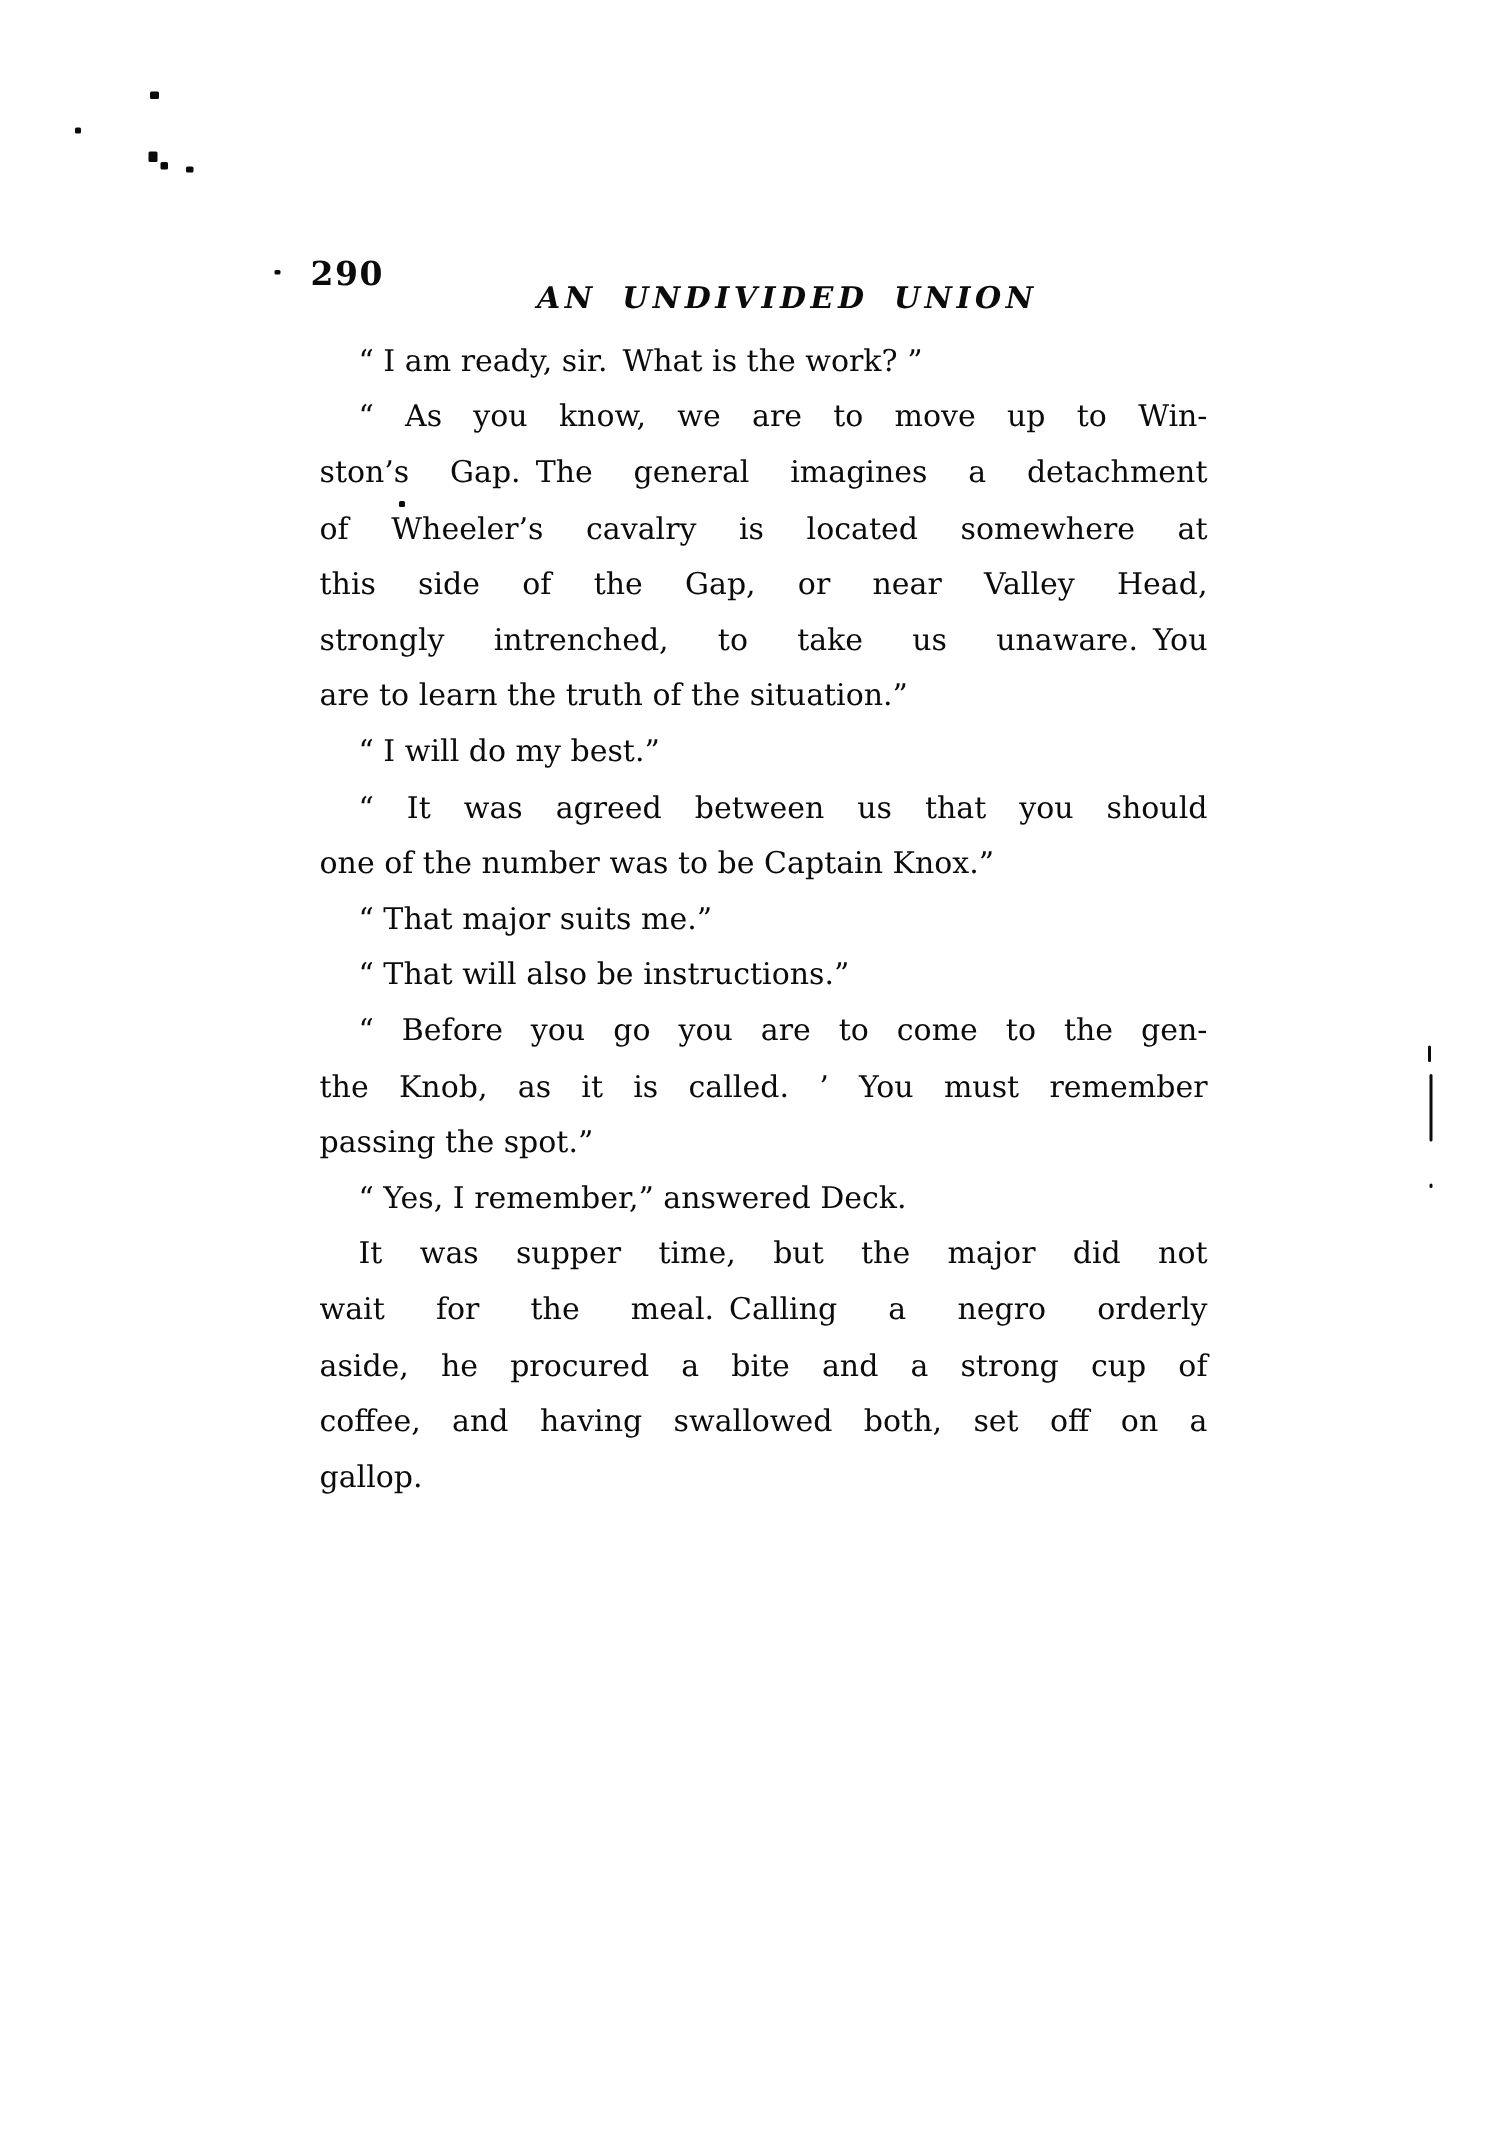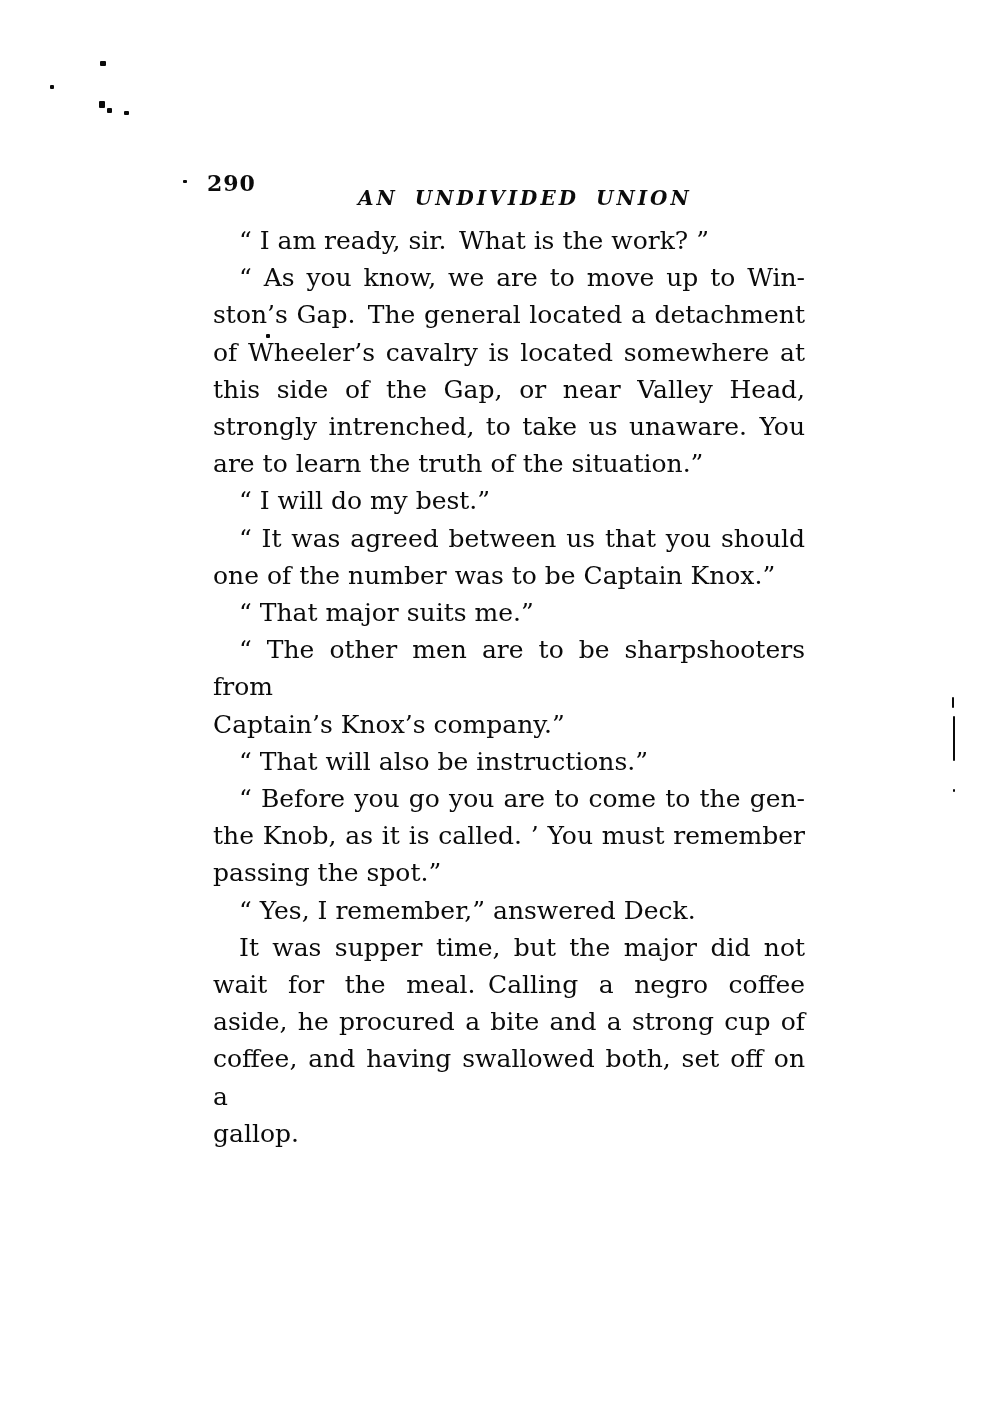--- a/index.html
+++ b/index.html
@@ -30,21 +30,21 @@
     letter-spacing: 3px;
     word-spacing: 7px;
     font-style: italic;
   }
   
   .page-body {
     position: absolute;
     left: 213px;
     top: 222px;
     width: 592px;
-    font-size: 25px;
+    font-size: 20px;
     line-height: 37.2px;
   }
   .para { margin: 0; }
   .line {
     text-align: justify;
     text-align-last: justify;
     white-space: normal;
   }
   .line.first { text-indent: 26px; }
   .line.last { text-align-last: left; }
@@ -81,53 +81,49 @@
 
   <div class="page-number">290</div>
   <div class="running-title">AN UNDIVIDED UNION</div>
 
   <div class="page-body">
       <div class="para">
         <div class="line first last">“ I am ready, sir. What is the work? ”</div>
       </div>
       <div class="para">
         <div class="line first">“ As you know, we are to move up to Win-</div>
-        <div class="line">ston’s Gap. The general located a detachment</div>
+        <div class="line">ston’s Gap. The general imagines a detachment</div>
         <div class="line">of Wheeler’s cavalry is located somewhere at</div>
         <div class="line">this side of the Gap, or near Valley Head,</div>
         <div class="line">strongly intrenched, to take us unaware. You</div>
         <div class="line last">are to learn the truth of the situation.”</div>
       </div>
       <div class="para">
         <div class="line first last">“ I will do my best.”</div>
       </div>
       <div class="para">
         <div class="line first">“ It was agreed between us that you should</div>
         <div class="line last">one of the number was to be Captain Knox.”</div>
       </div>
       <div class="para">
         <div class="line first last">“ That major suits me.”</div>
       </div>
       <div class="para">
-        <div class="line first">“ The other men are to be sharpshooters from</div>
-        <div class="line last">Captain’s Knox’s company.”</div>
-      </div>
-      <div class="para">
         <div class="line first last">“ That will also be instructions.”</div>
       </div>
       <div class="para">
         <div class="line first">“ Before you go you are to come to the gen-</div>
         <div class="line">the Knob, as it is called. ’ You must remember</div>
         <div class="line last">passing the spot.”</div>
       </div>
       <div class="para">
         <div class="line first last">“ Yes, I remember,” answered Deck.</div>
       </div>
       <div class="para">
         <div class="line first">It was supper time, but the major did not</div>
-        <div class="line">wait for the meal. Calling a negro coffee</div>
+        <div class="line">wait for the meal. Calling a negro orderly</div>
         <div class="line">aside, he procured a bite and a strong cup of</div>
         <div class="line">coffee, and having swallowed both, set off on a</div>
         <div class="line last">gallop.</div>
       </div>
     </div>
 
 </div>
 
 </body></html>

